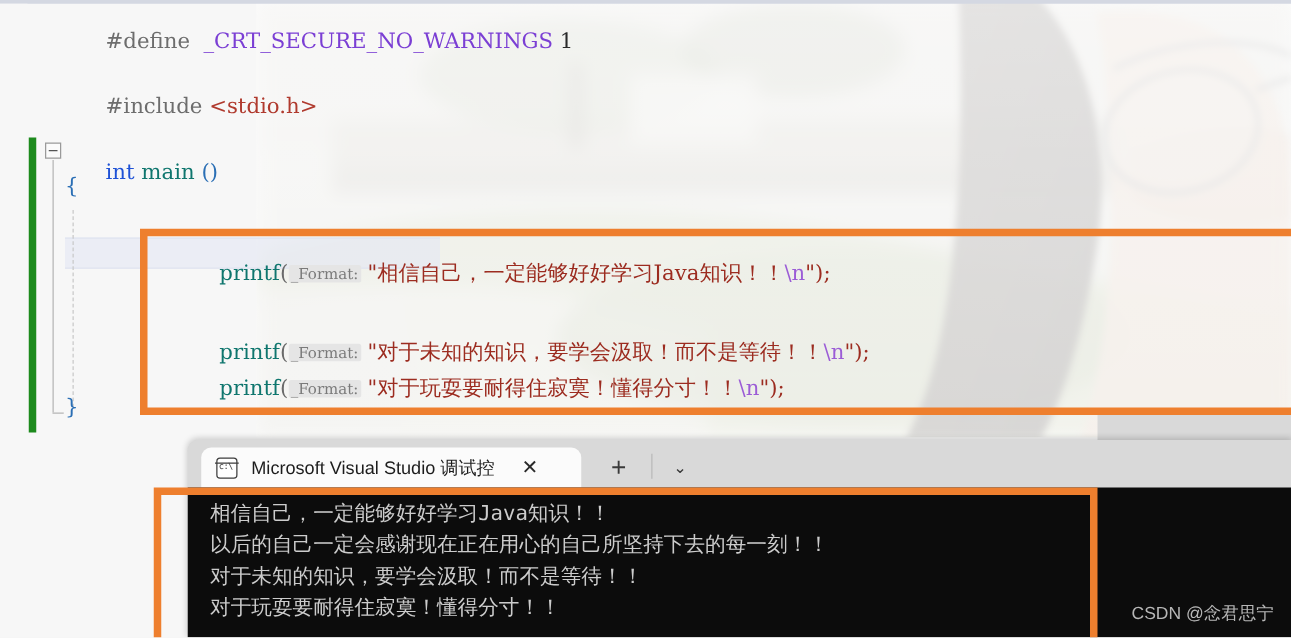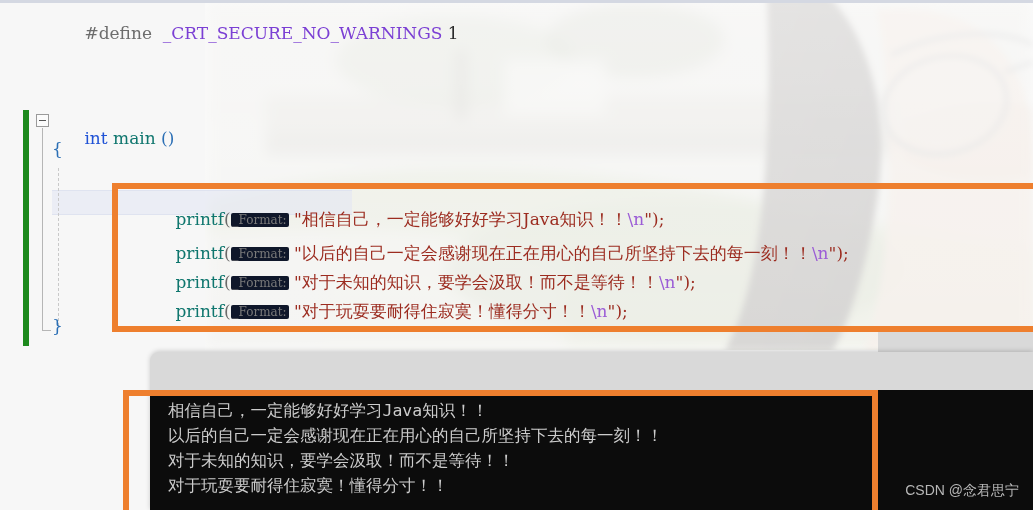--- a/index.html
+++ b/index.html
@@ -75,21 +75,21 @@
   .t-pp      { color: #6d6d6d; }
   .t-inc     { color: #b03a2e; }
   .t-kw      { color: #1f52d6; }
   .t-str     { color: #9c2c20; }
   .t-esc     { color: #9b5cd6; }
   .t-punct   { color: #6a6a6a; }
   .t-brace   { color: #2b6fb5; }
 
   
   .hint {
-    background: #0f172a;
+    background: #e5e5e5;
     color: #7a7a7a;
     font-family: "DejaVu Serif", "Liberation Serif", serif;
     font-size: 12px;
     padding: 0 2px;
     border-radius: 2px;
     vertical-align: 1px;
   }
 
   
   .collapse-box {
@@ -334,54 +334,64 @@
   <div class="outline-guide"></div>
   <div class="outline-foot"></div>
   <div class="indent-guide"></div>
 
   <div class="code-layer">
 
     <div class="cline" style="left:52px; top:8px;">
       <span class="t-pp">#define</span><span class="t-plain">  </span><span class="t-macro">_CRT_SECURE_NO_WARNINGS</span><span class="t-plain"> </span><span class="t-num">1</span>
     </div>
 
+    <div class="cline" style="left:52px; top:60px;">
+      <span class="t-pp">#include</span><span class="t-plain"> </span><span class="t-inc">&lt;stdio.h&gt;</span>
+    </div>
 
     <div class="cline" style="left:52px; top:113px;">
       <span class="t-kw">int</span><span class="t-plain"> main </span><span class="t-brace">()</span>
     </div>
 
     <div class="cline t-brace" style="left:52px; top:141px;">{</div>
 
     
     <div class="cline" style="left:143px; top:194px;">
       <span class="t-plain">printf</span><span class="t-punct">(</span><span class="hint">_Format:</span><span class="t-plain"> </span><span class="t-str">"相信自己，一定能够好好学习Java知识！！</span><span class="t-esc">\n</span><span class="t-str">");</span>
     </div>
 
     
-    <div class="cline" style="left:143px; top:228px;">
-      <span class="t-plain">printf</span><span class="t-punct">(</span><span class="hint">_Format:</span><span class="t-plain"> </span><span class="t-str">"以后的自己一定会感谢现在正在用心的自己所坚持下去的每一刻！！</span><span class="t-esc">\n</span><span class="t-str">");</span>
-    </div>
 
     
     <div class="cline" style="left:143px; top:257px;">
       <span class="t-plain">printf</span><span class="t-punct">(</span><span class="hint">_Format:</span><span class="t-plain"> </span><span class="t-str">"对于未知的知识，要学会汲取！而不是等待！！</span><span class="t-esc">\n</span><span class="t-str">");</span>
     </div>
 
     
     <div class="cline" style="left:143px; top:286px;">
       <span class="t-plain">printf</span><span class="t-punct">(</span><span class="hint">_Format:</span><span class="t-plain"> </span><span class="t-str">"对于玩耍要耐得住寂寞！懂得分寸！！</span><span class="t-esc">\n</span><span class="t-str">");</span>
     </div>
 
     <div class="cline t-brace" style="left:52px; top:318px;">}</div>
   </div>
 
   <div class="desk-right"></div>
 
   <div class="console-win">
 
+    <div class="tabstrip">
+      <div class="tab">
+        <span class="tab-icon"></span>
+        <span class="tab-title">Microsoft Visual Studio 调试控</span>
+        <span class="tab-close">✕</span>
+      </div>
+      <div class="tab-new">+</div>
+      <div class="tab-sep"></div>
+      <div class="tab-menu">⌄</div>
+    </div>
 
     <div class="console-body">
       <div class="console-text" style="top:8px;">相信自己，一定能够好好学习Java知识！！</div>
       <div class="console-text" style="top:33px;">以后的自己一定会感谢现在正在用心的自己所坚持下去的每一刻！！</div>
       <div class="console-text" style="top:58px;text-align:right;">对于未知的知识，要学会汲取！而不是等待！！</div>
       <div class="console-text" style="top:83px;">对于玩耍要耐得住寂寞！懂得分寸！！</div>
 
       <div class="watermark">CSDN @念君思宁</div>
     </div>
   </div>

